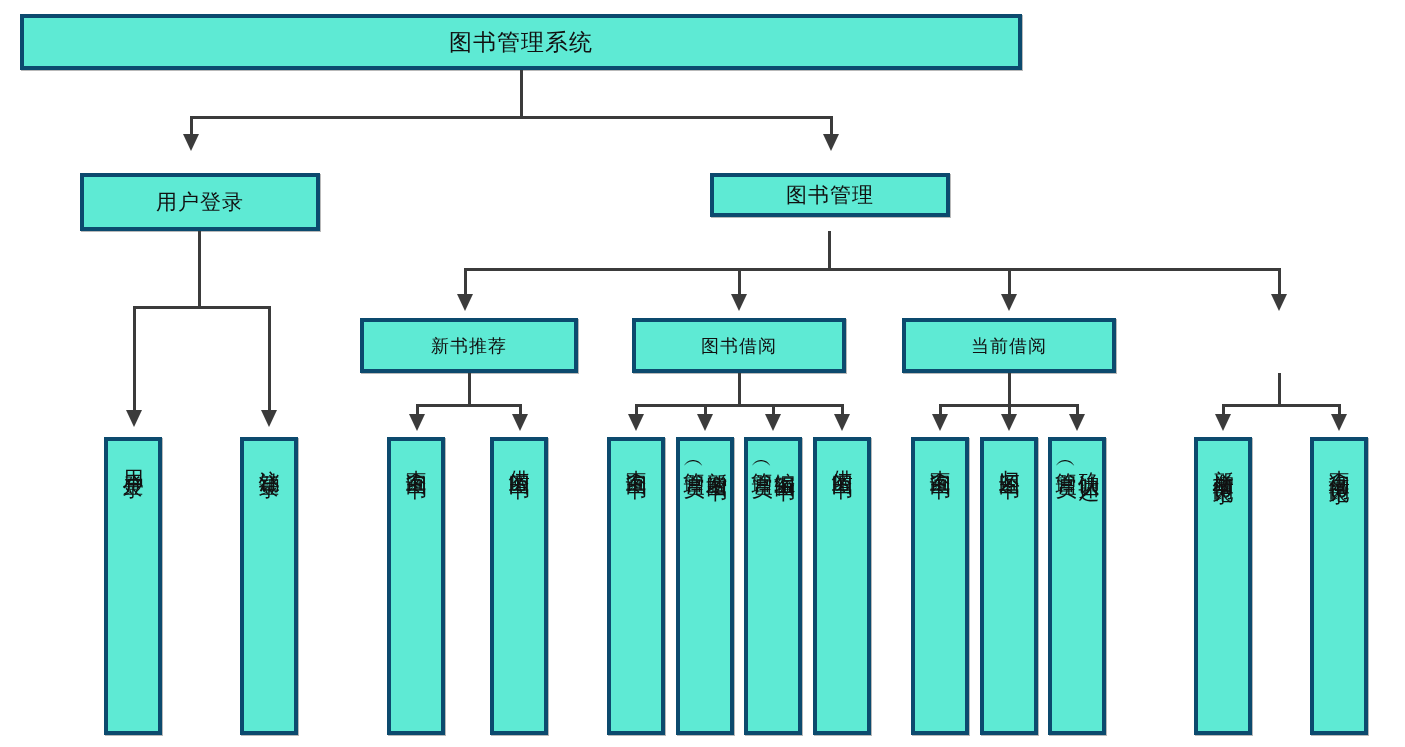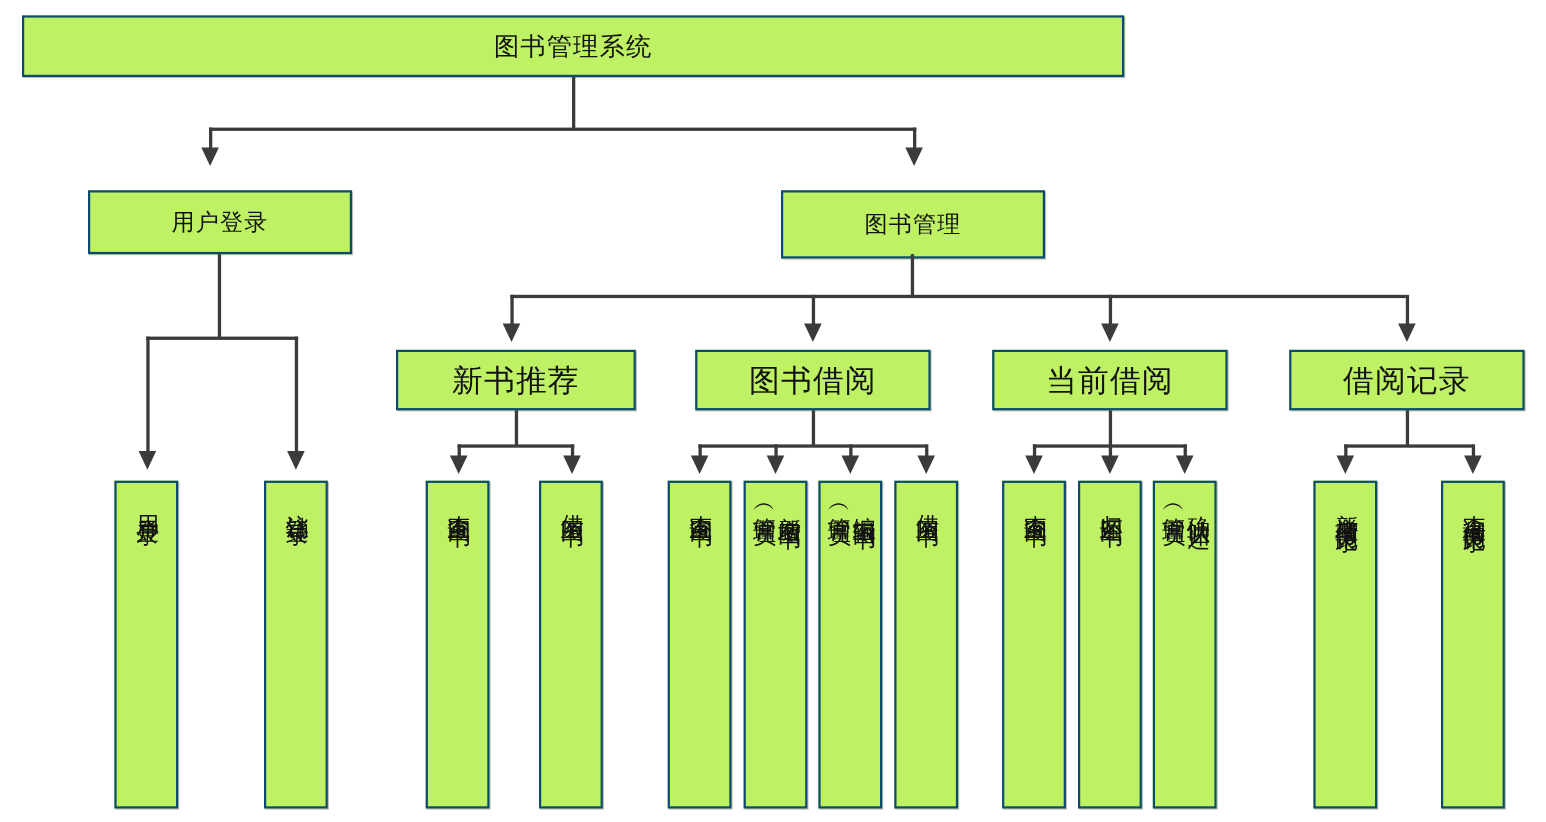--- a/index.html
+++ b/index.html
@@ -11,39 +11,39 @@
     position:relative;
     width:1405px;
     height:747px;
     background:#ffffff;
     overflow:hidden;
   }
   
   .node{
     position:absolute;
     box-sizing:border-box;
-    background:#bef264;
-    border:2px solid #0c4a6e;
+    background:#5eead4;
+    border:4px solid #0c4a6e;
     display:flex;
     align-items:center;
     justify-content:center;
     color:#111111;
     text-align:center;
     box-shadow:1px 1px 0 #b9b9b9;
   }
   .node.root{
     font-size:23px;
     letter-spacing:1px;
   }
   .node.lvl2{
     font-size:21px;
     letter-spacing:1px;
   }
   .node.lvl3{
-    font-size:28px;
+    font-size:18px;
     letter-spacing:1px;
   }
   
   .node.leaf{
     font-size:21px;
     align-items:flex-start;
     justify-content:center;
     padding-top:12px;
   }
   .node.leaf .vtext{
@@ -99,21 +99,21 @@
   <div class="vline" style="left:190px;top:116px;height:20px;"></div>
   <div class="arrow" style="left:183px;top:134px;"></div>
 
   <div class="vline" style="left:830px;top:116px;height:20px;"></div>
   <div class="arrow" style="left:823px;top:134px;"></div>
 
   <div class="node lvl2" style="left:80px;top:173px;width:240px;height:58px;">
     <span>用户登录</span>
   </div>
 
-  <div class="node lvl2" style="left:710px;top:173px;width:240px;height:62px;font-family:Liberation Mono, monospace;">
+  <div class="node lvl2" style="left:710px;top:173px;width:240px;height:44px;font-family:Liberation Mono, monospace;">
     <span>图书管理</span>
   </div>
 
   <div class="vline" style="left:198px;top:231px;height:77px;"></div>
   <div class="hline" style="left:133px;top:306px;width:138px;"></div>
   <div class="vline" style="left:133px;top:306px;height:106px;"></div>
   <div class="arrow" style="left:126px;top:410px;"></div>
   <div class="vline" style="left:268px;top:306px;height:106px;"></div>
   <div class="arrow" style="left:261px;top:410px;"></div>
 
@@ -133,23 +133,20 @@
   <div class="arrow" style="left:1271px;top:294px;"></div>
 
   <div class="node lvl3" style="left:360px;top:318px;width:218px;height:55px;">
     <span>新书推荐</span>
   </div>
   <div class="node lvl3" style="left:902px;top:318px;width:214px;height:55px;">
     <span>当前借阅</span>
   </div>
   <div class="node lvl3" style="left:632px;top:318px;width:214px;height:55px;">
     <span>图书借阅</span>
-  </div>
-  <div class="node lvl3" style="left:1172px;top:318px;width:214px;height:55px;">
-    <span>借阅记录</span>
   </div>
 
   <div class="vline" style="left:468px;top:373px;height:33px;"></div>
   <div class="hline" style="left:416px;top:404px;width:106px;"></div>
   <div class="vline" style="left:416px;top:404px;height:12px;"></div>
   <div class="arrow" style="left:409px;top:414px;"></div>
   <div class="vline" style="left:519px;top:404px;height:12px;"></div>
   <div class="arrow" style="left:512px;top:414px;"></div>
 
   <div class="vline" style="left:738px;top:373px;height:33px;"></div>

